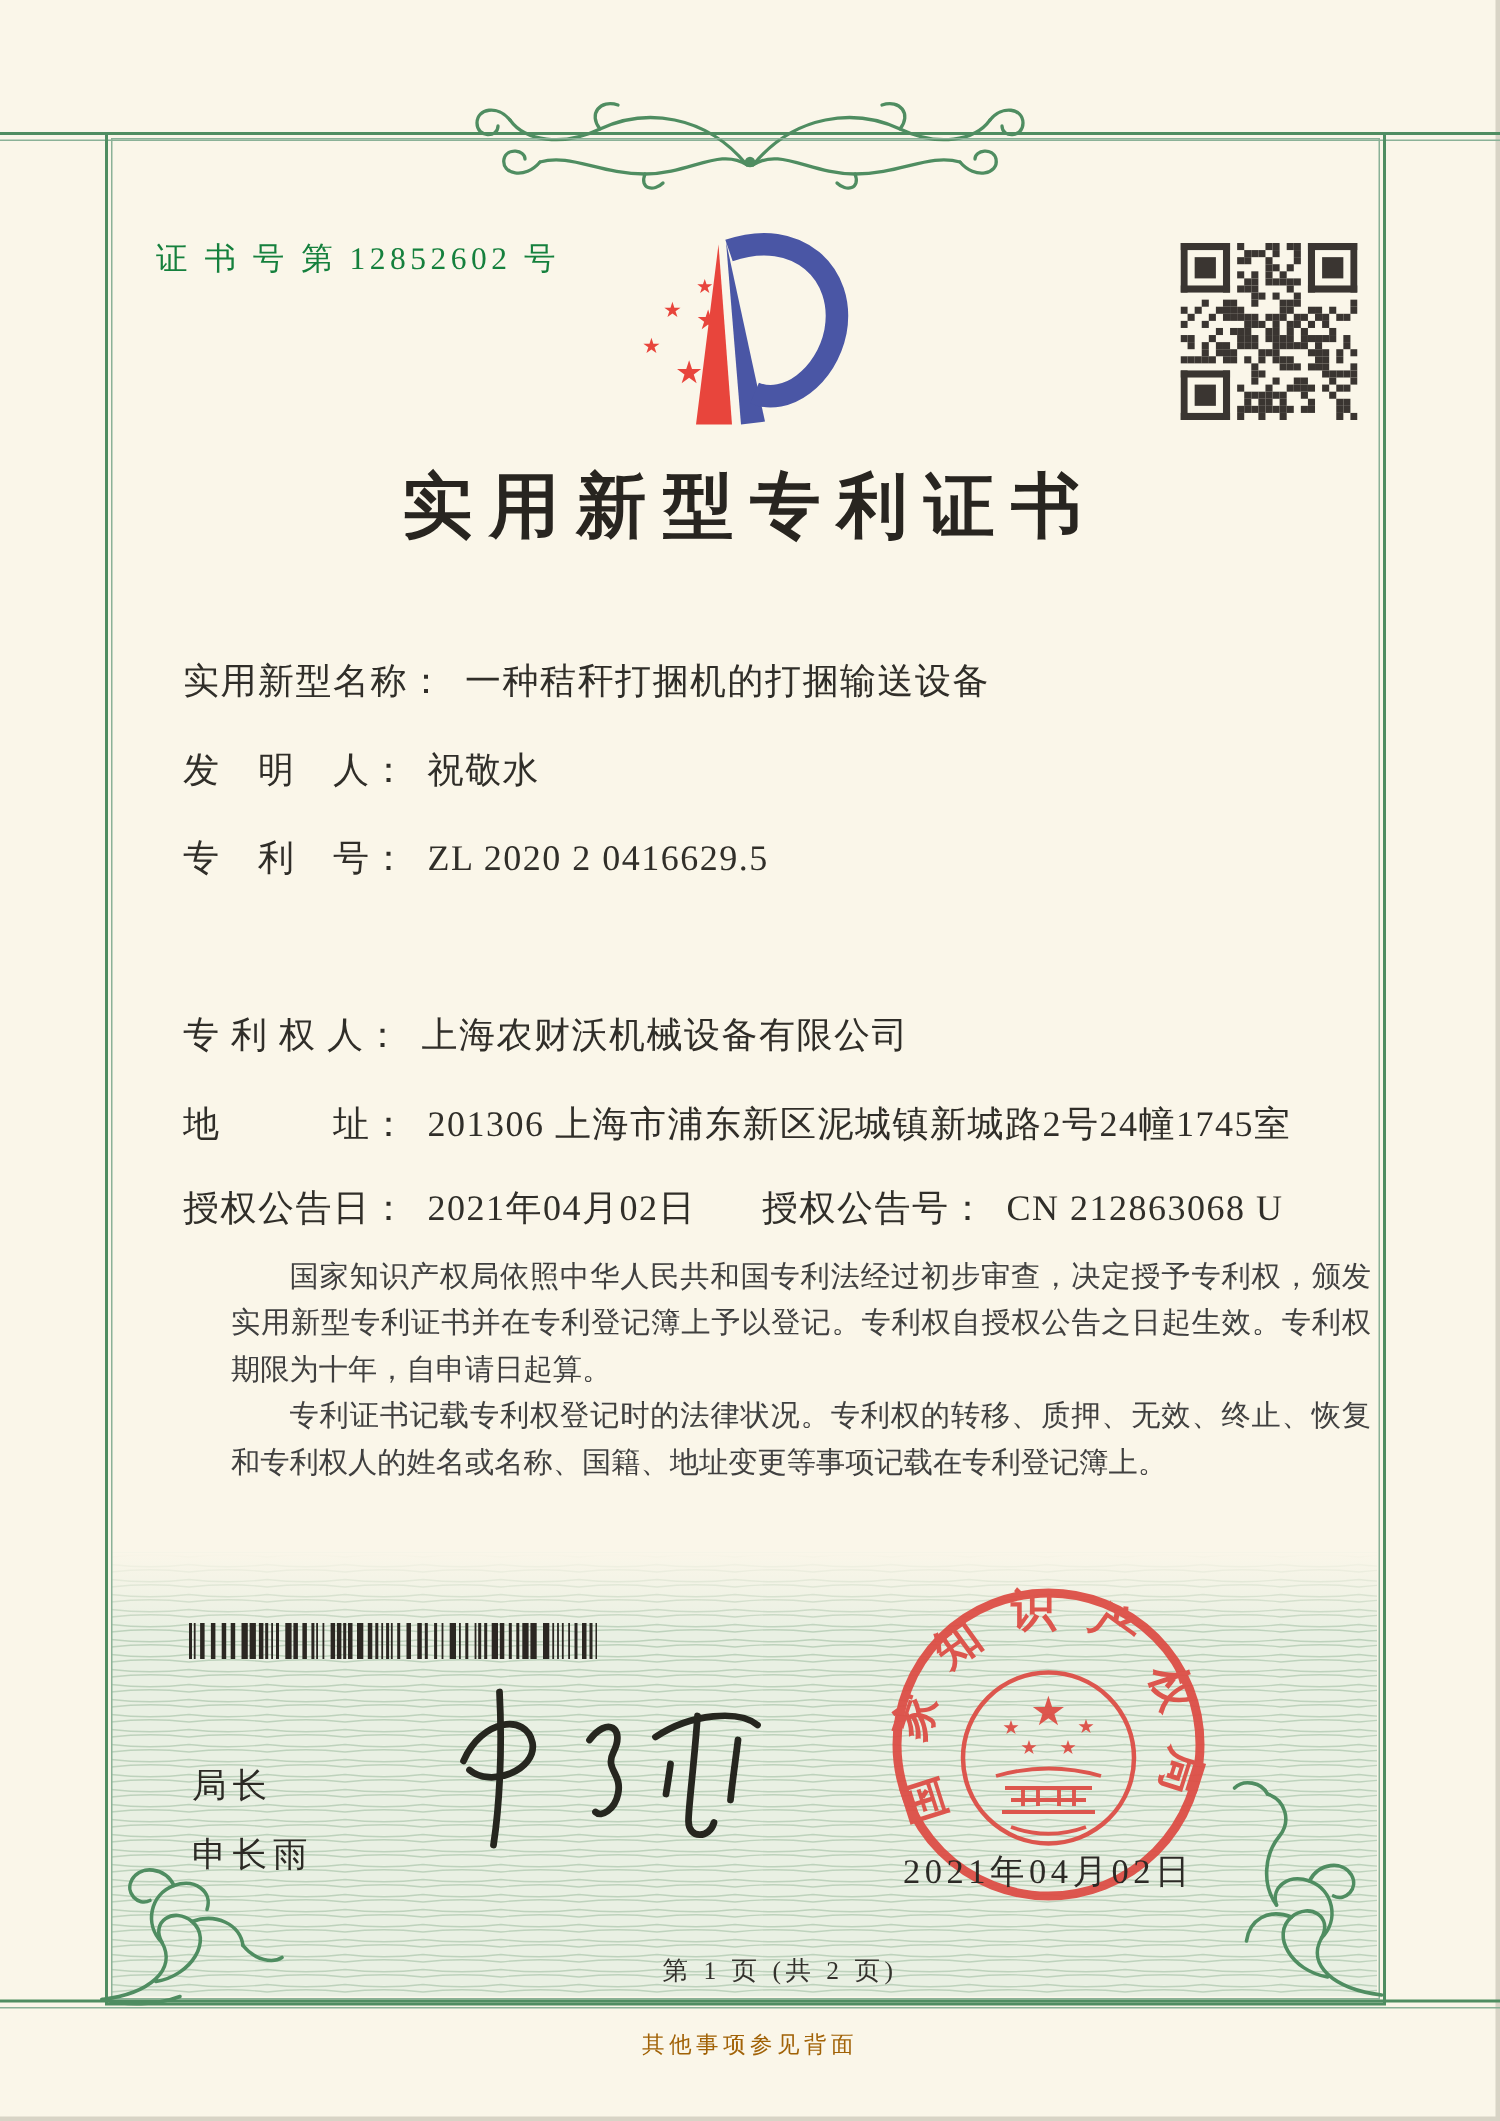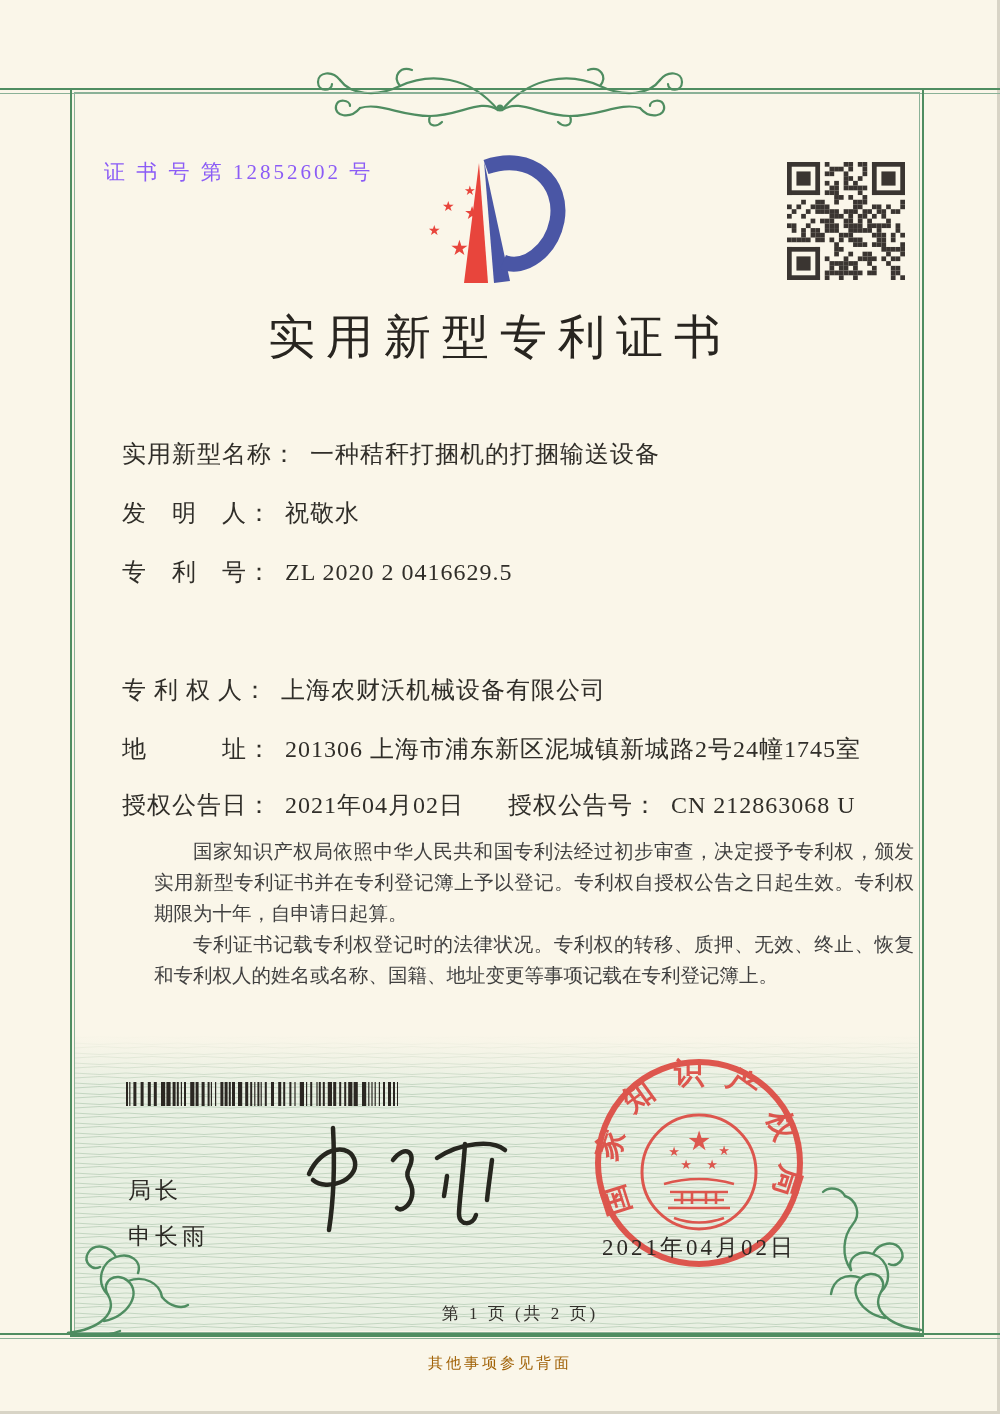--- a/index.html
+++ b/index.html
@@ -15,23 +15,23 @@
     border-top:2px solid #4f8d61;border-bottom:1px solid #8ab197;}
   .frame{position:absolute;left:70px;top:88px;width:850px;height:1245px;
     border:2px solid #4f8d61;}
   .frame-inner{position:absolute;inset:2px;border:1px solid #8ab197;}
   .guilloche{position:absolute;left:74px;top:1035px;width:844px;height:296px;
     background:#e9f0e3;}
   .guilloche-fade{position:absolute;left:74px;top:1035px;width:844px;height:52px;
     background:linear-gradient(#faf6e9,rgba(250,246,233,0));}
   .ornament{position:absolute;pointer-events:none;}
   
-  .certno{position:absolute;left:104px;top:158px;font-size:21px;letter-spacing:3px;color:#8b5cf6;}
+  .certno{position:absolute;left:104px;top:158px;font-size:21px;letter-spacing:3px;color:#15803d;}
   .title{position:absolute;left:0;right:0;top:306px;text-align:center;
-    font-size:47px;font-weight:normal;letter-spacing:11px;color:#282520;}
+    font-size:47px;font-weight:bold;letter-spacing:11px;color:#282520;}
   .frow{position:absolute;left:122px;font-size:24px;letter-spacing:1px;white-space:nowrap;color:#302e29;}
   .frow .lab{margin-right:6px;}
   .paras{position:absolute;left:122px;top:836px;width:760px;font-size:19.5px;
     line-height:31px;text-align:justify;color:#404040;margin-left:32px;}
   .paras p{margin:0;text-indent:2em;}
   .signer{position:absolute;left:128px;font-size:23px;letter-spacing:4px;color:#2c2a25;margin-top:25px;}
   .sealdate{position:absolute;left:602px;top:1232px;font-size:23px;letter-spacing:3px;color:#2c2a26;}
   .pageno{position:absolute;left:0;right:0;top:1302px;text-align:center;
     font-size:17px;letter-spacing:3px;color:#33312c;margin-left:40px;}
   .footnote{position:absolute;left:0;right:0;top:1354px;text-align:center;

